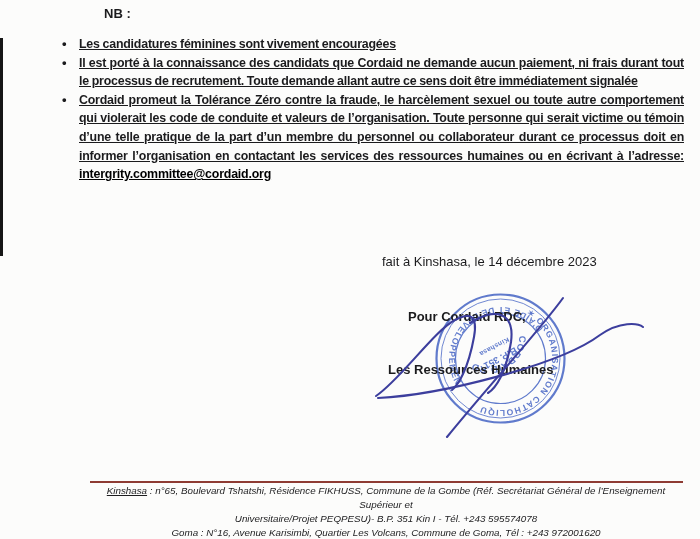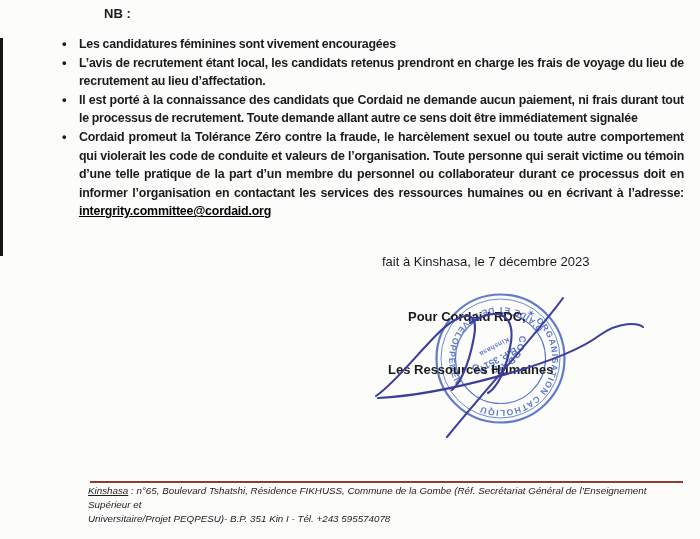--- a/index.html
+++ b/index.html
@@ -14,68 +14,66 @@
   .nb{position:absolute;left:104px;top:6px;font-size:13px;font-weight:bold;}
   ul.notes{
     position:absolute;left:60px;top:35px;width:624px;margin:0;padding:0;
     list-style:none;
   }
   ul.notes li{
     position:relative;padding-left:19px;margin:0;
     font-size:12.4px;font-weight:bold;line-height:18.6px;
     letter-spacing:-0.2px;word-spacing:-0.5px;
     text-align:justify;
+    text-decoration:underline;
   }
   ul.notes li::before{
     content:"\2022";position:absolute;left:2px;top:0;font-size:13px;
   }
   a.email{color:#000000;text-decoration:underline;font-weight:bold;cursor:pointer;}
   .dateline{position:absolute;left:382px;top:254px;font-size:13px;font-weight:normal;}
   .pour{position:absolute;left:408px;top:309px;font-size:13px;font-weight:bold;z-index:3;}
   .role{position:absolute;left:388px;top:362px;font-size:13px;font-weight:bold;z-index:3;}
   .stamp{position:absolute;left:432px;top:290px;z-index:2;opacity:0.88;}
   .stamp text{font-family:"Liberation Sans",sans-serif;font-weight:bold;fill:#4b69c6;}
   .stamp .ring{font-size:8.6px;letter-spacing:1.1px;}
   .stamp .ctr-curve{font-size:9.5px;letter-spacing:0.4px;}
   .stamp .ctr-bp{font-size:9.5px;text-anchor:middle;}
   .stamp .ctr-kin{font-size:6.8px;text-anchor:middle;letter-spacing:0.3px;}
   .signature{position:absolute;left:330px;top:285px;z-index:4;}
   .rule{position:absolute;left:90px;top:481px;width:593px;height:2px;background:#8e3b33;}
   .footer{
     position:absolute;left:88px;top:484px;width:596px;
-    font-size:9.8px;font-style:italic;line-height:14px;text-align:left;
+    font-size:9.8px;font-style:italic;line-height:14px;text-align:center;
     color:#1d1d1f;
   }
   .footer .u{text-decoration:underline;}
 </style>
 </head>
 <body>
 
 <div class="page">
 
   <div class="scan-bar"></div>
 
   <div class="nb">NB :</div>
 
   <ul class="notes">
     <li>
       <span>Les candidatures féminines sont vivement encouragées</span>
     </li>
     <li>
-      <span>L’avis de recrutement étant local, les candidats retenus prendront en charge les frais de voyage du lieu de recrutement au lieu d’affectation.</span>
-    </li>
-    <li>
       <span>Il est porté à la connaissance des candidats que Cordaid ne demande aucun paiement, ni frais durant tout le processus de recrutement. Toute demande allant autre ce sens doit être immédiatement signalée</span>
     </li>
     <li>
       <span>Cordaid promeut la Tolérance Zéro contre la fraude, le harcèlement sexuel ou toute autre comportement qui violerait les code de conduite et valeurs de l’organisation. Toute personne qui serait victime ou témoin d’une telle pratique de la part d’un membre du personnel ou collaborateur durant ce processus doit en informer l’organisation en contactant les services des ressources humaines ou en écrivant à l’adresse: </span><a class="email">intergrity.committee@cordaid.org</a>
     </li>
   </ul>
 
-  <div class="dateline">fait à Kinshasa, le 7 décembre 2023</div>
+  <div class="dateline">fait à Kinshasa, le 14 décembre 2023</div>
 
   <div class="pour">Pour Cordaid RDC,</div>
   <div class="role">Les Ressources Humaines</div>
 
   <svg class="stamp" width="137" height="137" viewBox="0 0 137 137">
     <circle cx="68.5" cy="68.5" r="64" fill="none" stroke="#4b69c6" stroke-width="2.2"></circle>
     <circle cx="68.5" cy="68.5" r="59.5" fill="none" stroke="#4b69c6" stroke-width="0.9"></circle>
     <circle cx="68.5" cy="68.5" r="45" fill="none" stroke="#4b69c6" stroke-width="1.2"></circle>
     <defs>
       <path id="ringA" d="M 94.2 23.9 A 51.5 51.5 0 0 1 46.7 115.2" fill="none"></path>
@@ -98,15 +96,16 @@
       <path d="M 48 113 C 110 110, 230 80, 270 50 C 290 36, 308 38, 313 42"></path>
       <path d="M 233 13 C 210 45, 155 105, 117 152"></path>
     </g>
   </svg>
 
   <div class="rule"></div>
 
   <div class="footer">
     <div><span class="u">Kinshasa</span><span> : n°65, Boulevard Tshatshi, Résidence FIKHUSS, Commune de la Gombe (Réf. Secrétariat Général de l’Enseignement Supérieur et</span></div>
     <div>Universitaire/Projet PEQPESU)-  B.P. 351  Kin I - Tél. +243 595574078</div>
+    <div>Goma : N°16, Avenue Karisimbi, Quartier Les Volcans, Commune de Goma, Tél : +243 972001620</div>
   </div>
 
 </div>
 
 </body></html>

